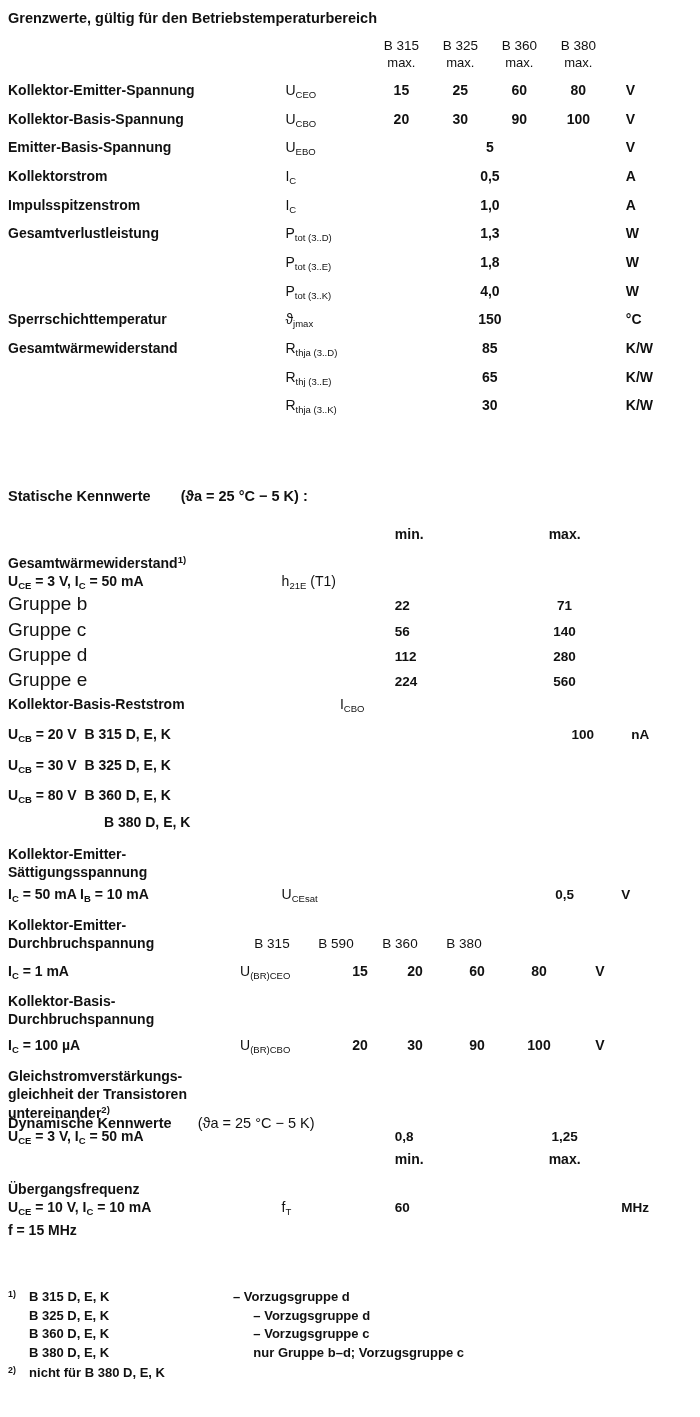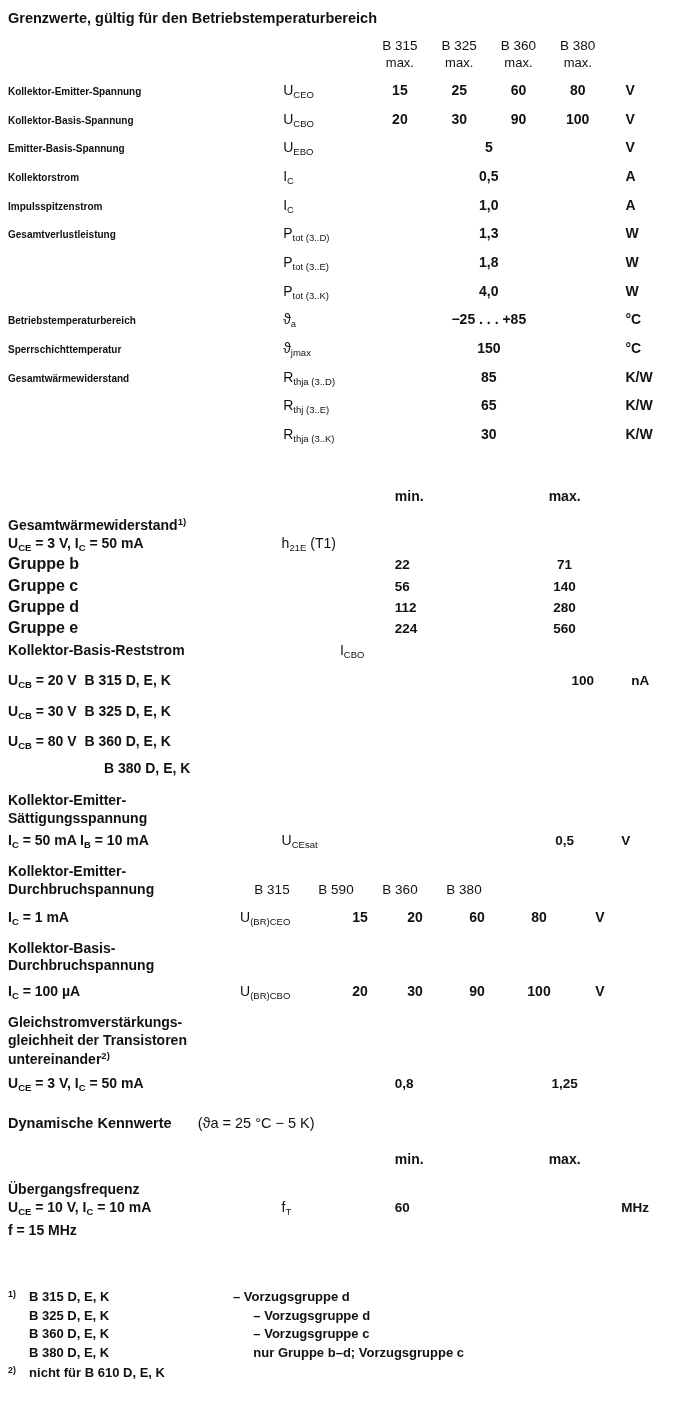--- a/index.html
+++ b/index.html
@@ -15,33 +15,33 @@
   table{border-collapse:collapse;}
   td{vertical-align:baseline;padding:0;}
   sub{font-size:.68em;vertical-align:-0.28em;}
   sup{font-size:.68em;vertical-align:0.5em;}
 
   
   #grenzwerte{position:absolute;left:8px;top:10px;width:684px;}
   #grenzwerte .hdr{font-weight:bold;font-size:14.5px;margin-bottom:12px;}
   .t1{width:684px;font-size:14px;}
   .t1 td{padding:0 0 11px 0;}
-  .t1 .lbl{width:288px;font-weight:bold;font-size:10px;}
+  .t1 .lbl{width:288px;font-weight:bold;font-size:14px;}
   .t1 .sym{width:92px;font-size:14px;}
   .t1 .v{width:62px;text-align:center;font-weight:bold;font-size:14px;}
   .t1 .unit{width:70px;text-align:left;font-weight:bold;font-size:14px;padding-left:18px;}
   .t1 .colhdr{text-align:center;font-size:13.5px;font-weight:normal;padding-bottom:2px;}
   .t1 .colhdr2{text-align:center;font-size:13px;font-weight:normal;padding-bottom:12px;}
   .t1 .span4{text-align:center;font-weight:bold;font-size:14px;}
 
   
   #statische{position:absolute;left:8px;top:488px;width:684px;font-size:14px;}
   .s-head{font-weight:bold;font-size:14.5px;margin-bottom:22px;}
   .lbl-b{font-weight:bold;font-size:14px;line-height:1.28;}
-  .grp{font-weight:bold;font-size:16px;line-height:1.32;padding-left:22px;}
+  .grp{font-weight:normal;font-size:19px;line-height:1.32;padding-left:22px;}
   .val{font-weight:bold;font-size:13.5px;}
 
   .s-tbl{width:684px;font-size:14px;}
   .s-tbl td{padding:0;vertical-align:baseline;}
   .c-lbl{width:232px;}
   .c-sym{width:96px;}
   .c-min{width:96px;text-align:left;}
   .c-max{width:96px;text-align:center;}
   .c-unit{width:60px;text-align:left;}
 
@@ -134,26 +134,20 @@
         <td class="span4" colspan="4">1,8</td>
         <td class="unit">W</td>
       </tr>
       <tr>
         <td class="lbl"></td>
         <td class="sym"><span>P</span><sub>tot (3..K)</sub></td>
         <td class="span4" colspan="4">4,0</td>
         <td class="unit">W</td>
       </tr>
       <tr>
-        <td class="lbl">Betriebstemperaturbereich</td>
-        <td class="sym"><span>ϑ</span><sub>a</sub></td>
-        <td class="span4" colspan="4">−25 . . . +85</td>
-        <td class="unit">°C</td>
-      </tr>
-      <tr>
         <td class="lbl">Sperrschichttemperatur</td>
         <td class="sym"><span>ϑ</span><sub>jmax</sub></td>
         <td class="span4" colspan="4">150</td>
         <td class="unit">°C</td>
       </tr>
       <tr>
         <td class="lbl">Gesamtwärmewiderstand</td>
         <td class="sym"><span>R</span><sub>thja (3..D)</sub></td>
         <td class="span4" colspan="4">85</td>
         <td class="unit">K/W</td>
@@ -168,20 +162,25 @@
         <td class="lbl"></td>
         <td class="sym"><span>R</span><sub>thja (3..K)</sub></td>
         <td class="span4" colspan="4">30</td>
         <td class="unit">K/W</td>
       </tr>
     </tbody>
       </table>
   </div>
 
   <div id="statische">
+    <div class="s-head">
+      <span>Statische Kennwerte</span>
+      <span style="display:inline-block;width:22px;"></span>
+      <span style="font-weight:bold;">(ϑa = 25 °C − 5 K) :</span>
+    </div>
 
     <table class="s-tbl" style="margin-bottom:12px;">
       <tbody>
           <tr>
         <td class="c-lbl"></td>
         <td class="c-sym"></td>
         <td class="c-min" style="font-weight:bold;">min.</td>
         <td class="c-max" style="font-weight:bold;">max.</td>
         <td class="c-unit"></td>
       </tr>
@@ -456,19 +455,19 @@
       <div class="fn-right">– Vorzugsgruppe c</div>
     </div>
     <div class="fn-row">
       <div class="fn-left" style="padding-left:21px;">B 380 D, E, K</div>
       <div class="fn-right">nur Gruppe b–d; Vorzugsgruppe c</div>
     </div>
     <div class="fn-row" style="margin-top:2px;">
       <div class="fn-left">
         <sup>2)</sup>
         <span style="display:inline-block;width:6px;"></span>
-        <span>nicht für B 610 D, E, K</span>
+        <span>nicht für B 380 D, E, K</span>
       </div>
       <div class="fn-right"></div>
     </div>
   </div>
 
 </div>
 
 </body></html>

